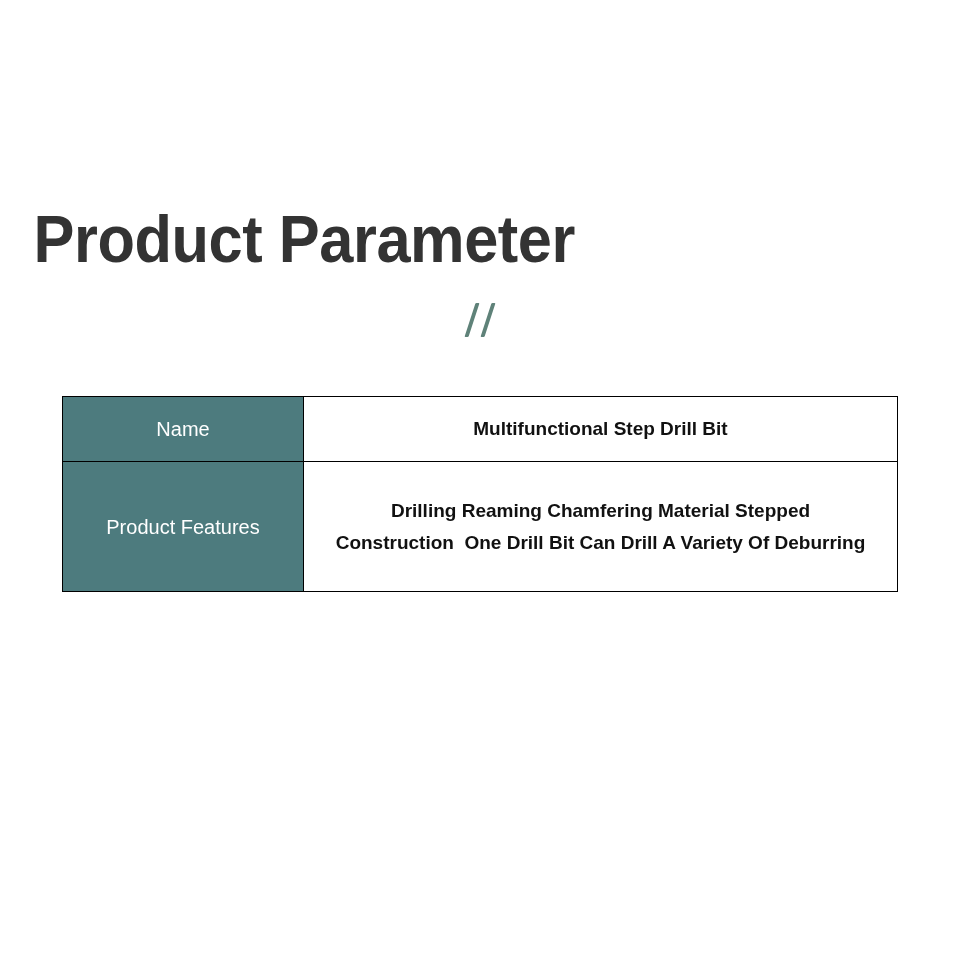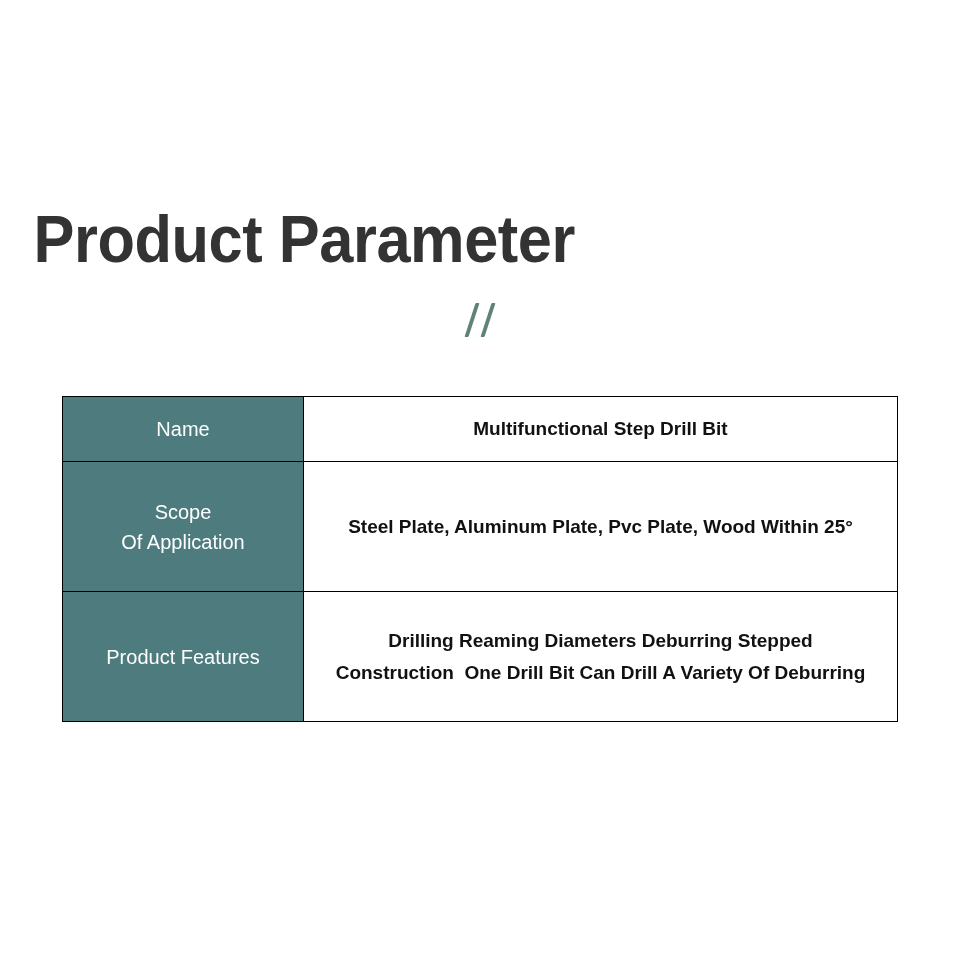--- a/index.html
+++ b/index.html
@@ -133,35 +133,26 @@
       <tr class="row-name">
         <td class="label-cell">
           <span class="label-line">Name</span>
         </td>
         <td class="value-cell">
           <span class="value-line">Multifunctional Step Drill Bit</span>
         </td>
       </tr>
 
 
-      <tr class="row-scope">
-        <td class="label-cell">
-          <span class="label-line">Scope</span>
-          <span class="label-line">Of Application</span>
-        </td>
-        <td class="value-cell">
-          <span class="value-line">Steel Plate, Aluminum Plate, Pvc Plate, Wood Within 25°</span>
-        </td>
-      </tr>
 
       <tr class="row-features">
         <td class="label-cell">
           <span class="label-line">Product Features</span>
         </td>
         <td class="value-cell">
-          <span class="value-line">Drilling Reaming Diameters Deburring Stepped</span>
+          <span class="value-line">Drilling Reaming Chamfering Material Stepped</span>
           <span class="value-line">Construction  One Drill Bit Can Drill A Variety Of Deburring</span>
         </td>
       </tr>
     </tbody>
   </table>
 
 </div>
 
 </body></html>

